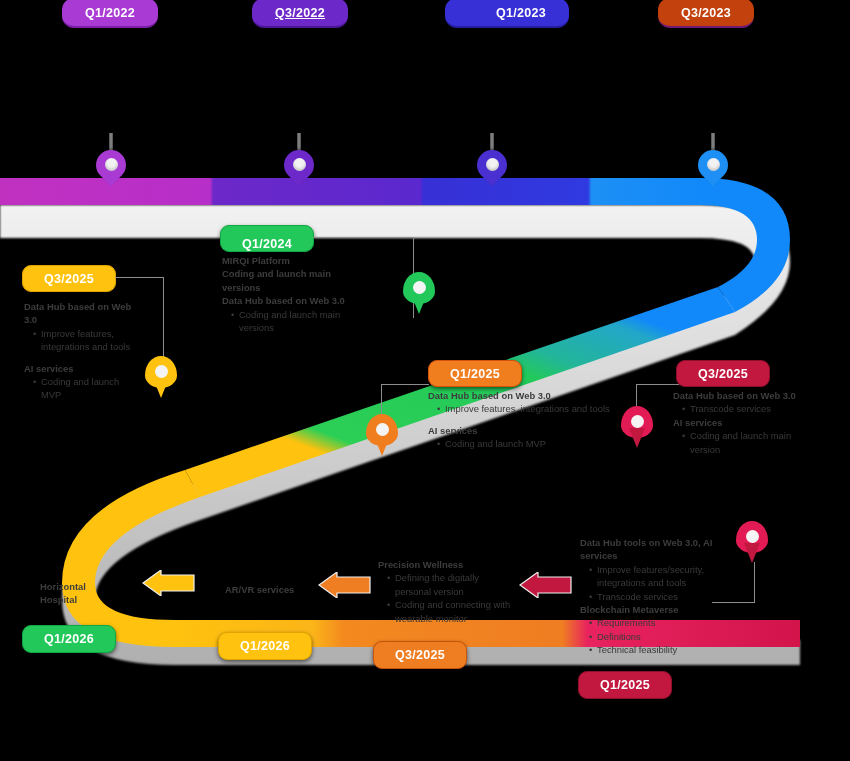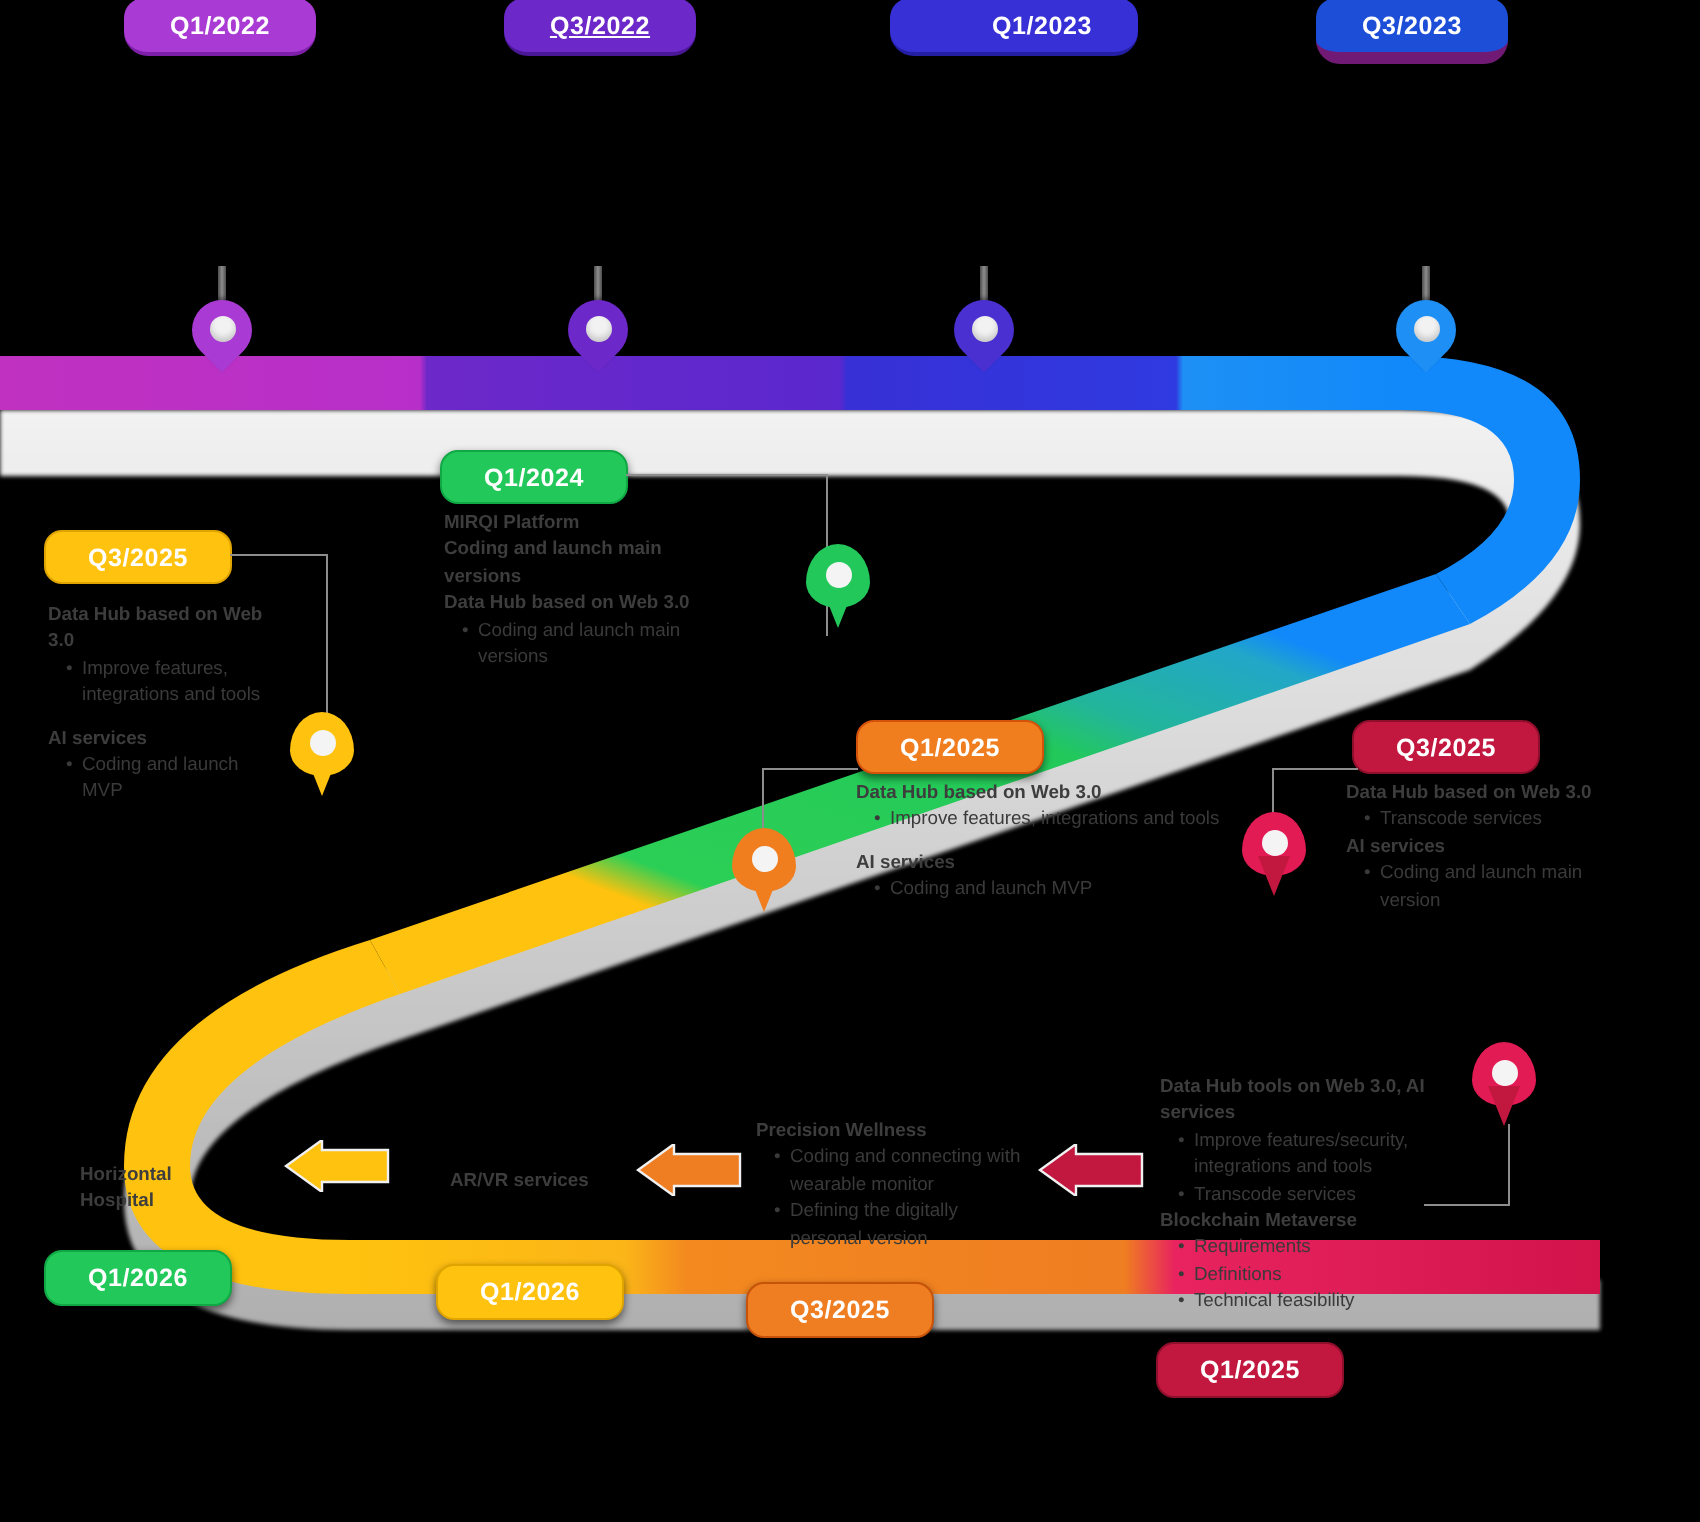--- a/index.html
+++ b/index.html
@@ -119,21 +119,21 @@
 
   <div class="pill top" style="left:62px;top:-1px;background:#a93bd4;border-bottom:2px solid #7d1fa8;">
     <span>Q1/2022</span>
   </div>
   <div class="pill top" style="left:252px;top:-1px;background:#6d28c9;border-bottom:2px solid #4a1796;text-decoration:underline;">
     <span>Q3/2022</span>
   </div>
   <div class="pill top" style="left:445px;top:-1px;background:#3730d6;border-bottom:2px solid #241ea3;padding-left:28px;">
     <span>Q1/2023</span>
   </div>
-  <div class="pill top" style="left:658px;top:-1px;background:#1d4ed8;border-bottom:6px solid #701a75;">
+  <div class="pill top" style="left:658px;top:-1px;background:#c2410c;border-bottom:2px solid #701a75;">
     <span>Q3/2023</span>
   </div>
 
   <div class="pin" style="left:96px;top:150px;">
     <div class="stick"></div>
     <div class="shade"></div>
     <div class="body" style="background:#a93bd4;"></div>
     <div class="dot"></div>
   </div>
   <div class="pin" style="left:284px;top:150px;">
@@ -148,21 +148,21 @@
     <div class="body" style="background:#4a30d0;"></div>
     <div class="dot"></div>
   </div>
   <div class="pin" style="left:698px;top:150px;">
     <div class="stick"></div>
     <div class="shade"></div>
     <div class="body" style="background:#1e90f5;"></div>
     <div class="dot"></div>
   </div>
 
-  <div class="pill" style="left:220px;top:225px;width:92px;height:25px;background:#22c95a;border:1.5px solid #0fa845;">
+  <div class="pill" style="left:220px;top:225px;width:92px;height:25px;background:#22c95a;border:1.5px solid #0fa845;align-items:flex-end;">
     <span>Q1/2024</span>
   </div>
   <div class="conn" style="left:313px;top:237px;width:100px;height:80px;border-top-width:1.5px;border-right-width:1.5px;"></div>
   <div class="pin2" style="left:403px;top:272px;">
     <div class="t" style="background:#22c95a;"></div>
     <div class="tip" style="border-top:20px solid #22c95a;"></div>
     <div class="dot"></div>
   </div>
   <div class="txt" style="left:222px;top:254px;width:125px;">
     <span class="hd">MIRQI Platform</span>
@@ -264,22 +264,22 @@
   <svg class="arrow" style="left:317px;top:572px;">
     <path d="M53,5 L20,5 L20,0 L2,13 L20,26 L20,21 L53,21 Z" fill="#ef7d22" stroke="#f0f0f0" stroke-width="1.2"></path>
   </svg>
   <svg class="arrow" style="left:141px;top:570px;">
     <path d="M53,5 L20,5 L20,0 L2,13 L20,26 L20,21 L53,21 Z" fill="#ffc20e" stroke="#f0f0f0" stroke-width="1.2"></path>
   </svg>
 
   <div class="txt" style="left:378px;top:558px;width:138px;">
     <span class="hd">Precision Wellness</span>
     <ul>
+      <li>Defining the digitally personal version</li>
       <li>Coding and connecting with wearable monitor</li>
-      <li>Defining the digitally personal version</li>
     </ul>
   </div>
   <div class="pill" style="left:373px;top:641px;width:92px;height:26px;background:#ef7d22;border:1.5px solid #c7520a;">
     <span>Q3/2025</span>
   </div>
 
   <div class="txt" style="left:225px;top:583px;width:120px;">
     <span class="hd">AR/VR services</span>
   </div>
   <div class="pill" style="left:218px;top:632px;width:92px;height:26px;background:#ffc20e;border:1.5px solid #e0a400;">

